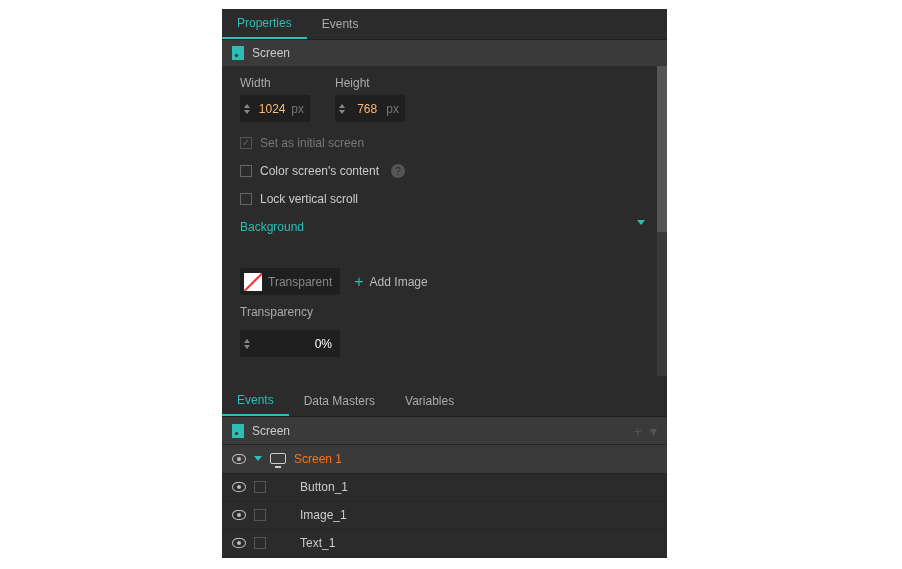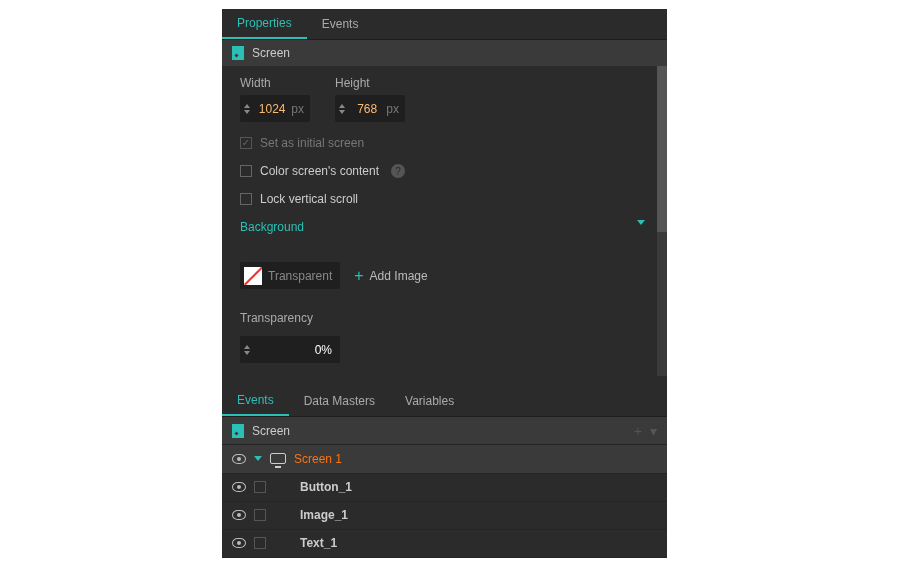--- a/index.html
+++ b/index.html
@@ -127,21 +127,21 @@
     padding-right:4px;
   }
   .chev-down {
     width:0;height:0;
     border-left:4px solid transparent;
     border-right:4px solid transparent;
     border-top:5px solid #2bbfb5;
   }
   .colorrow {
     display:flex; align-items:center; gap:14px;
-    margin-top:8px;
+    margin-top:14px;
   }
   .swatchbox {
     display:flex;align-items:center;
     background:#1f1f1f;height:27px;
     padding:0 8px 0 4px; gap:6px; border-radius:2px;
   }
   .swatch {
     width:18px;height:18px;background:#fff;position:relative;overflow:hidden;
   }
   .swatch::after {
@@ -182,21 +182,21 @@
     border-right:4px solid transparent;
     border-top:5px solid #2bbfb5;
   }
   .screen-ico {
     width:16px;height:11px;border:1.5px solid #ccc;border-radius:2px;position:relative;
   }
   .screen-ico::after {
     content:'';position:absolute;left:4px;top:12px;width:6px;height:2px;background:#ccc;
   }
   .rowlabel { color:#f97316; }
-  .rowlabel.dim { color:#ccc;font-weight:bold; }
+  .rowlabel.dim { color:#ccc; }
   .indent1 { width: 18px; }
   .addctrls {
     margin-left:auto;display:flex;gap:8px;color:#555;font-size:14px;
   }
 </style>
 </head>
 <body>
 
 <div class="panel">
 
@@ -265,21 +265,21 @@
           <div class="swatch"></div>
           <span style="color:#888">Transparent</span>
         </div>
         <div class="addimgbtn">
           <span class="plus-icon">+</span>
           <span>Add Image</span>
         </div>
       </div>
     </div>
 
-    <div class="fieldgroup" style="margin-top:22px;justify-content:flex-end;">
+    <div class="fieldgroup" style="margin-top:10px;justify-content:flex-end;">
       <span class="label">Transparency</span>
       <div class="transbox">
         <div class="stepper">
           <div class="arr up"></div>
           <div class="arr dn"></div>
         </div>
         <span class="numval">0%</span>
       </div>
     </div>
   </div>

